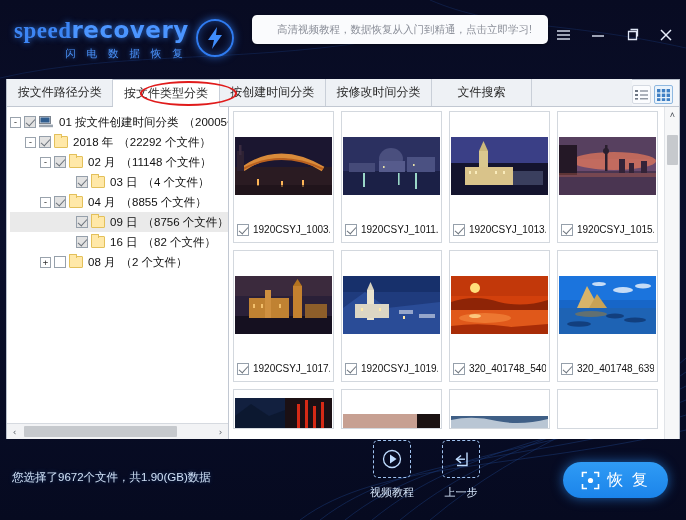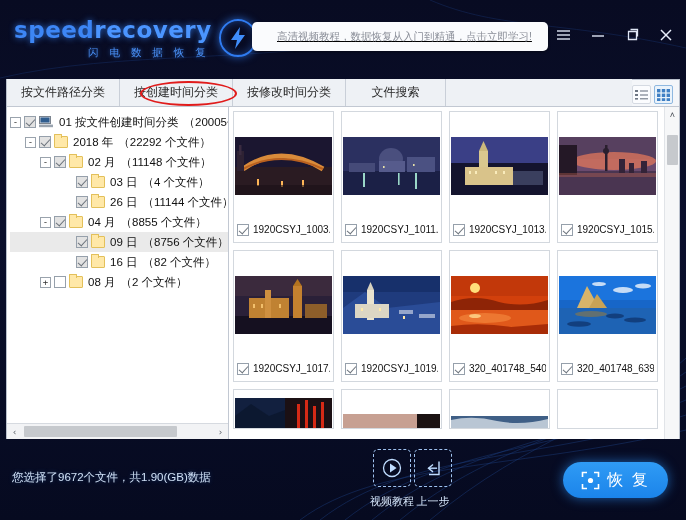--- a/index.html
+++ b/index.html
@@ -27,63 +27,62 @@
     position: absolute; left: 14px; top: 18px;
     display: flex; align-items: flex-start;
   }
   .logo-text { display: flex; flex-direction: column; }
   .logo-main {
     font-size: 23px; letter-spacing: .5px; font-weight: bold;
     color: #2f7bf0; line-height: 24px;
     text-shadow: 0 0 6px rgba(53,130,246,.85);
     font-family: "DejaVu Sans", sans-serif;
   }
-  .logo-main .sp { color: #3d86f5; }
+  .logo-main .sp { color: #3d86f5; font-family: Liberation Serif, serif; }
   .logo-main .rc { color: #4b95ff; }
   .logo-sub {
     font-size: 10.5px; color: #4a90f5; letter-spacing: 4px;
     margin-top: 4px; text-align: right; padding-right: 2px;
     text-shadow: 0 0 4px rgba(53,130,246,.7);
   }
   .logo-badge {
     width: 38px; height: 38px; margin-left: 7px; margin-top: 1px;
     border-radius: 50%; border: 2px solid #2f7bf0;
     display: flex; align-items: center; justify-content: center;
     box-shadow: 0 0 9px rgba(47,123,240,.75), inset 0 0 8px rgba(47,123,240,.45);
   }
 
   
   .ad-banner {
-    position: absolute; left: 252px; top: 22px;
+    position: absolute; left: 252px; top: 15px;
     width: 296px; height: 29px;
     background: #fafbfd; border-radius: 5px;
     display: flex; align-items: center; padding: 0 18px; gap: 7px;
     box-shadow: 0 1px 3px rgba(0,0,0,.4);
     cursor: pointer;
-    text-decoration: underline;
   }
   .ad-text { font-size: 10.5px; color: #8b8f99; white-space: nowrap; }
 
   
   .winbtns { position: absolute; right: 12px; top: 26px; display: flex; align-items: center; gap: 17px; }
   .winbtn { width: 17px; height: 17px; display: flex; align-items: center; justify-content: center; cursor: pointer; }
 
   
   .work {
     position: absolute; left: 6px; top: 79px; width: 674px; height: 360px;
     background: #ffffff; border: 1px solid #b9c0cc;
   }
 
   
   .tabbar {
     position: relative; height: 27px; background: #f4f6f9;
     border-bottom: 1px solid #c2c8d2; display: flex; align-items: flex-end;
   }
   .tab {
-    height: 27px; min-width: 100px; padding: 0 14px;
+    height: 27px; min-width: 100px; padding: 0 22px;
     display: flex; align-items: center; justify-content: center;
     font-size: 12px; color: #2b2b2b; background: #eef1f5;
     border-right: 1px solid #c9cfd8; cursor: pointer; white-space: nowrap;
   }
   .tab.active { background: #ffffff; border-bottom: 1px solid #ffffff; margin-bottom: -1px; }
   .tab-spacer { flex: 1; border-right: none; }
   .viewbtns { display: flex; align-items: center; gap: 3px; padding: 0 6px 2px 0; }
   .viewbtn {
     width: 19px; height: 19px; border: 1px solid #d5dae2; background: #fbfcfe;
     display: flex; align-items: center; justify-content: center; cursor: pointer; border-radius: 2px;
@@ -172,21 +171,21 @@
     font-size: 9px; color: #4a4f57; cursor: pointer; }
   .vs-thumb { position: absolute; left: 2px; top: 28px; width: 11px; height: 30px; background: #c6c9cd; border-radius: 1px; cursor: pointer; }
 
   
   .bottom { position: absolute; left: 0; top: 440px; width: 686px; height: 80px; }
   .status {
     position: absolute; left: 12px; top: 30px;
     font-size: 11.5px; color: #cfe0f5; white-space: nowrap;
     text-shadow: 0 0 4px rgba(60,130,230,.4);
   }
-  .actions { position: absolute; left: 370px; top: 9px; display: flex; }
+  .actions { position: absolute; left: 370px; top: 0; display: flex; gap: 28px; }
   .action { display: flex; flex-direction: column; align-items: center; cursor: pointer; }
   .action-box {
     width: 38px; height: 38px; border: 1px dashed #9fc2ef; border-radius: 5px;
     display: flex; align-items: center; justify-content: center;
   }
   .action-label { margin-top: 7px; font-size: 11px; color: #d6e6fa; white-space: nowrap; }
   .recover-btn {
     position: absolute; right: 18px; top: 22px;
     width: 105px; height: 36px; border-radius: 18px;
     background: linear-gradient(180deg,#2f9bf5 0%, #1b84ea 100%);
@@ -270,20 +269,23 @@
         </svg>
       </div>
     </div>
   </div>
 
   <div class="work">
 
     <div class="tabbar">
       <div class="tab">
           <span>按文件路径分类</span>
+        </div>
+      <div class="tab active">
+          <span>按文件类型分类</span>
         </div>
       <div class="tab">
           <span>按创建时间分类</span>
         </div>
       <div class="tab">
           <span>按修改时间分类</span>
         </div>
       <div class="tab">
           <span>文件搜索</span>
         </div>
@@ -358,27 +360,20 @@
           </div>
 
           <div class="trow" style="padding-left:52px">
             <span class="expander none"></span>
             <span class="cbox checked gray"></span>
             <span class="folder"></span>
             <span class="tlabel">03 日</span>
             <span class="tcount">（4 个文件）</span>
           </div>
 
-          <div class="trow" style="padding-left:52px">
-            <span class="expander none"></span>
-            <span class="cbox checked gray"></span>
-            <span class="folder"></span>
-            <span class="tlabel">26 日</span>
-            <span class="tcount">（11144 个文件）</span>
-          </div>
 
           <div class="trow" style="padding-left:30px">
             <span class="expander">-</span>
             <span class="cbox checked gray"></span>
             <span class="folder"></span>
             <span class="tlabel">04 月</span>
             <span class="tcount">（8855 个文件）</span>
           </div>
 
           <div class="trow sel-bg" style="padding-left:52px">

